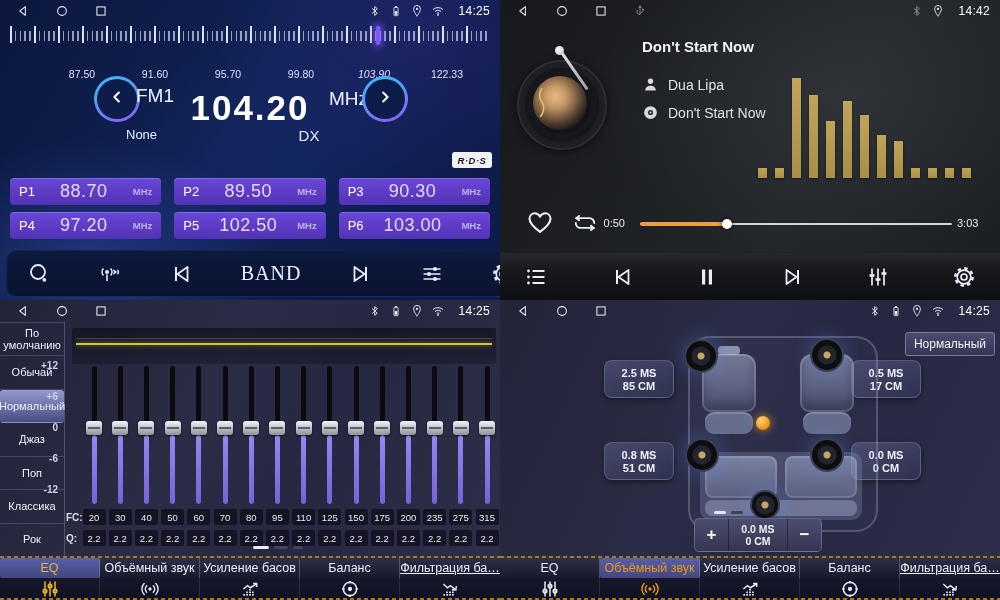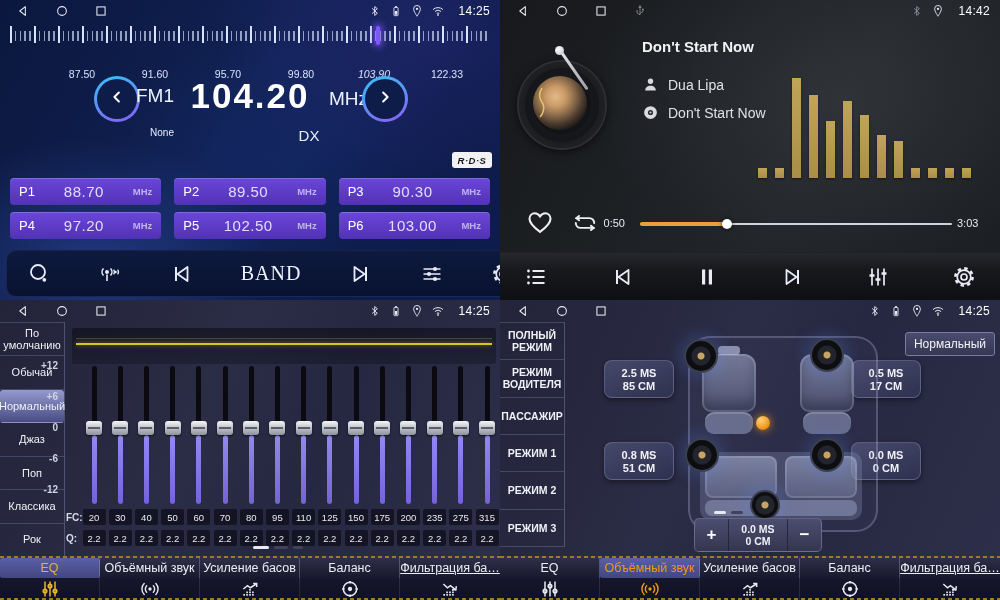--- a/index.html
+++ b/index.html
@@ -38,34 +38,34 @@
     background:repeating-linear-gradient(90deg,rgba(228,235,255,.95) 0 2px,transparent 2px 24px);}
   .scale-pointer{position:absolute;left:366px;top:0;width:4px;height:19px;background:#7e57ff;
     border-radius:2px;box-shadow:0 0 7px 2px rgba(130,90,255,.8);}
   .scale-label{position:absolute;top:42px;transform:translateX(-50%);font-size:10.5px;color:#d9e0fb;}
   .nav-btn{position:absolute;width:40px;height:40px;border-radius:50%;border:3px solid transparent;
     background:linear-gradient(#0e1c4a,#0e1c4a) padding-box,linear-gradient(160deg,#35c3f5,#8a5cf6) border-box;
     display:flex;align-items:center;justify-content:center;cursor:pointer;}
   .nav-btn svg{width:18px;height:18px;}
   #btn-freq-down{left:94px;top:76px;} #btn-freq-up{left:362px;top:76px;}
   .band-txt{position:absolute;left:136px;top:85px;font-size:19px;color:#eef2ff;}
-  .freq-big{position:absolute;left:170px;top:76px;width:160px;text-align:center;font-size:35px;
+  .freq-big{position:absolute;left:170px;top:88px;width:160px;text-align:center;font-size:35px;
     font-weight:bold;letter-spacing:2px;color:#fff;}
   .mhz-txt{position:absolute;left:329px;top:88px;font-size:19px;color:#eef2ff;}
-  .none-txt{position:absolute;left:132px;top:127px;width:60px;text-align:center;font-size:10px;color:#e9edff;}
+  .none-txt{position:absolute;left:126px;top:127px;width:60px;text-align:left;font-size:13px;color:#e9edff;}
   .dx-txt{position:absolute;left:294px;top:127px;width:30px;text-align:center;font-size:15px;color:#e9edff;}
   .rds{position:absolute;left:452px;top:152px;width:40px;height:16px;background:#f2f2f4;color:#15151a;
     border-radius:3px;font-size:9.5px;font-weight:bold;font-style:italic;display:flex;align-items:center;
     justify-content:center;letter-spacing:.5px;}
   .presets{position:absolute;left:10px;top:178px;width:480px;display:grid;
     grid-template-columns:repeat(3,1fr);gap:7px 13px;}
   .preset{height:27px;border-radius:4px;background:linear-gradient(180deg,#6b46d9,#5232b4);
     box-shadow:inset 0 1px 0 rgba(255,255,255,.18);display:flex;align-items:center;padding:0 9px;cursor:pointer;}
   .p-label{font-size:13px;color:#fff;}
-  .p-freq{flex:1;text-align:center;font-size:15px;color:#e2dcff;letter-spacing:.5px;}
+  .p-freq{flex:1;text-align:center;font-size:18px;color:#e2dcff;letter-spacing:.5px;}
   .p-unit{font-size:9.5px;font-weight:bold;color:#beb3ee;}
   .radio-toolbar{position:absolute;left:6px;top:250px;width:488px;height:45px;border-radius:10px;
     background:linear-gradient(180deg,#0d1a3e,#091230);border:1px solid rgba(90,110,200,.18);
     display:flex;align-items:center;justify-content:space-between;padding:0 20px;}
   .tbi{width:24px;height:24px;color:#e9ecf6;cursor:pointer;}
   .tbi svg{width:100%;height:100%;display:block;}
   .band-btn{font-size:20px;letter-spacing:1px;color:#eef1ff;cursor:pointer;font-family:Liberation Serif, serif;}
 
   
   .vinyl{position:absolute;left:17px;top:60px;width:86px;height:86px;border-radius:50%;
@@ -809,28 +809,20 @@
         <span class="sicon">
             <svg viewBox="0 0 24 24">
               <path d="M3.5 9.5a12.5 12.5 0 0 1 17 0M6.7 12.8a8 8 0 0 1 10.6 0M9.9 16a3.8 3.8 0 0 1 4.2 0" fill="none" stroke="currentColor" stroke-width="1.7"></path>
               <circle cx="12" cy="18.8" r="1.5" fill="currentColor"></circle>
             </svg>
           </span>
         <span class="time">14:25</span>
       </div>
     </div>
 
-    <div class="sidebar" style="height:224px;" id="field-mode-list">
-        <div class="side-item">ПОЛНЫЙ РЕЖИМ</div>
-        <div class="side-item">РЕЖИМ ВОДИТЕЛЯ</div>
-        <div class="side-item">ПАССАЖИР</div>
-        <div class="side-item">РЕЖИМ 1</div>
-        <div class="side-item">РЕЖИМ 2</div>
-        <div class="side-item">РЕЖИМ 3</div>
-      </div>
 
     <div class="profile-btn">Нормальный</div>
 
     <div class="delay-btn" id="delay-fl">
       <span>2.5 MS</span>
       <span>85 CM</span>
     </div>
     <div class="delay-btn" id="delay-fr">
       <span>0.5 MS</span>
       <span>17 CM</span>

